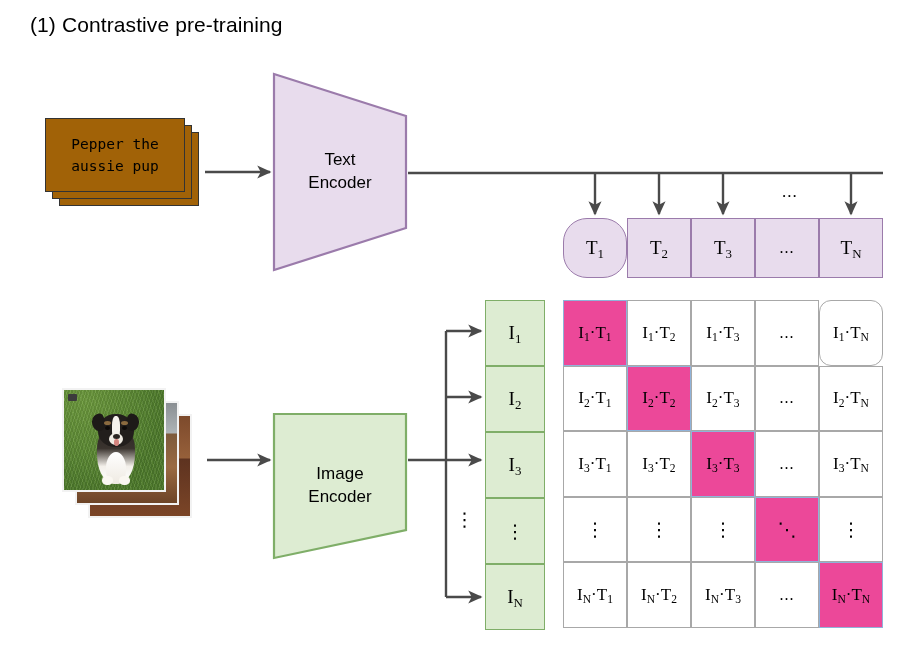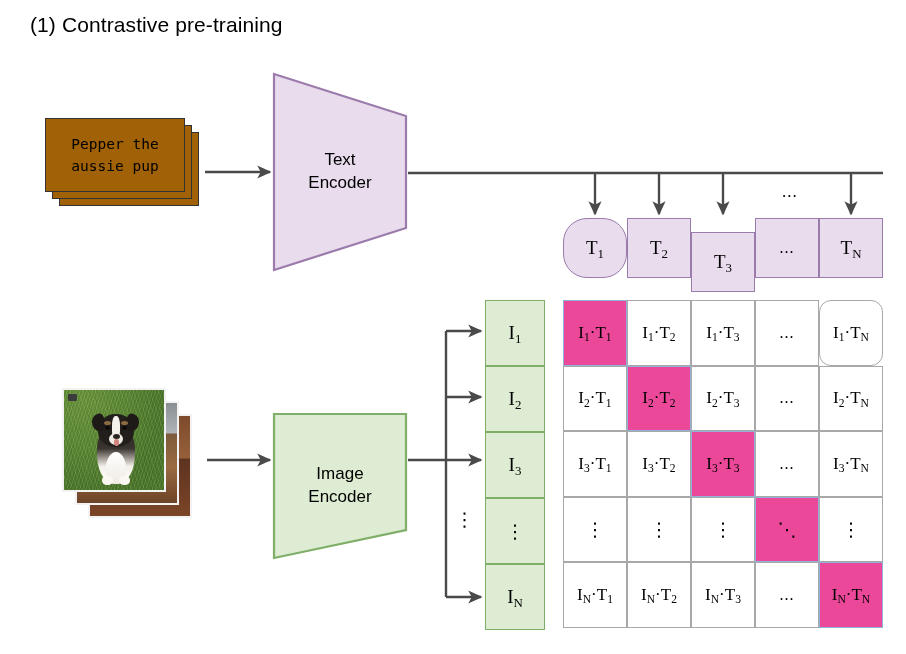--- a/index.html
+++ b/index.html
@@ -271,21 +271,21 @@
   <div class="floating-dots" style="left:782px; top:182px;">...</div>
 
   <div class="floating-dots" style="left:455px; top:508px; font-size:19px;">⋮</div>
 
   <div class="cell t-cell" style="left:563px; top:218px; width:64px; height:60px;border-radius:24px;">
     <span>T<sub>1</sub></span>
   </div>
   <div class="cell t-cell" style="left:627px; top:218px; width:64px; height:60px;">
     <span>T<sub>2</sub></span>
   </div>
-  <div class="cell t-cell" style="left:691px; top:232px; width:64px; height:60px;">
+  <div class="cell t-cell" style="left:691px; top:218px; width:64px; height:60px;">
     <span>T<sub>3</sub></span>
   </div>
   <div class="cell t-cell" style="left:755px; top:218px; width:64px; height:60px;">
     <span class="ell-dots">...</span>
   </div>
   <div class="cell t-cell" style="left:819px; top:218px; width:64px; height:60px;">
     <span>T<sub>N</sub></span>
   </div>
 
   <div class="cell i-cell" style="left:485px; top:300px; width:60px; height:66px;">

